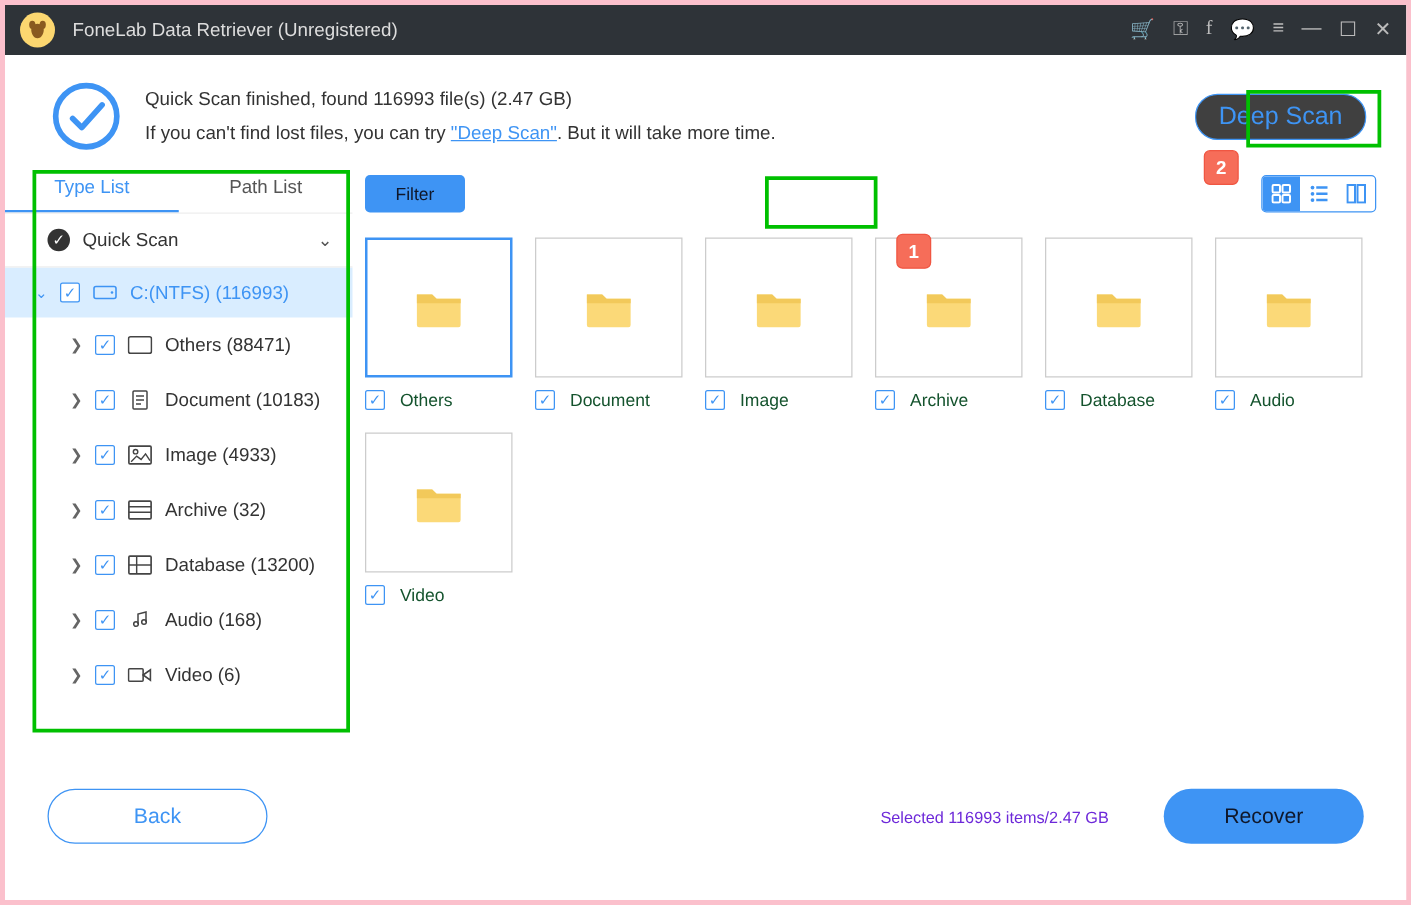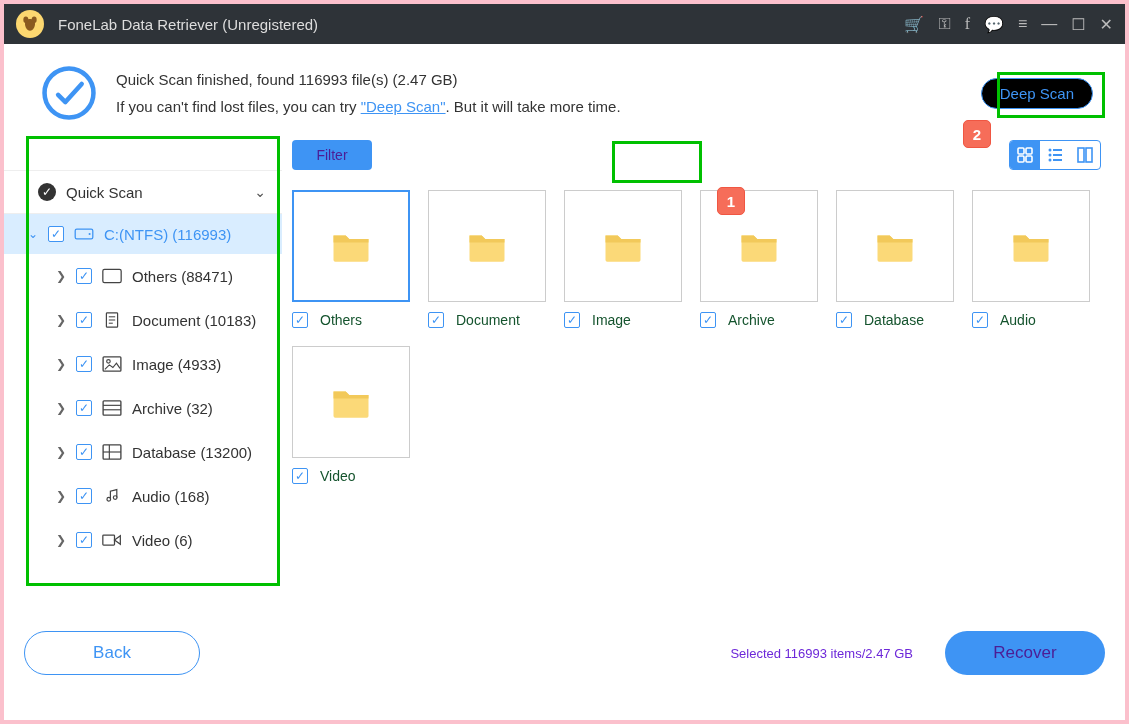--- a/index.html
+++ b/index.html
@@ -10,21 +10,21 @@
   .logo{width:28px;height:28px;border-radius:50%;background:#fcd770;margin-right:14px;display:flex;align-items:center;justify-content:center}
   .logo svg{width:20px;height:20px}
   .title{flex:1}
   .titlebtns{display:flex;gap:14px}
   .titlebtns span{color:#bbb;font-size:16px;cursor:pointer}
   
   .statusrow{display:flex;align-items:center;padding:20px 32px 8px 36px}
   .checkcirc{width:58px;height:58px;margin-right:18px}
   .statustext{flex:1;color:#333;font-size:15px;line-height:1.8}
   .statustext a{color:#3E94F4;text-decoration:underline}
-  .deepscanbtn{border:1px solid #3E94F4;color:#3E94F4;border-radius:18px;padding:6px 18px;font-size:15px;cursor:pointer;background:#000000}
+  .deepscanbtn{border:1px solid #3E94F4;color:#3E94F4;border-radius:18px;padding:6px 18px;font-size:20px;cursor:pointer;background:#404040}
   .anno{position:absolute;border:3px solid #00c000;pointer-events:none}
   .badge{position:absolute;width:28px;height:28px;border-radius:5px;background:#f66d59;color:#fff;display:flex;align-items:center;justify-content:center;font-weight:700;font-size:15px;border:1px solid #f05642}
   
   .content{display:flex;height:calc(100% - 40px - 118px - 70px)}
   .sidebar{width:278px;border-right:0}
   .tabs{display:flex;height:40px}
   .tab{flex:1;text-align:center;line-height:40px;font-size:15px;color:#555;cursor:pointer}
   .tab.active{color:#3E94F4;border-bottom:2px solid #3E94F4}
   .tree{font-size:15px;color:#333}
   .treehdr{display:flex;align-items:center;height:44px;padding:0 16px 0 34px;position:relative;border-bottom:1px solid #eee;border-top:1px solid #eee}
@@ -32,36 +32,36 @@
   .treehdr .chev{position:absolute;right:16px;font-size:14px;color:#555}
   .drive{display:flex;align-items:center;height:40px;background:#d9edff;color:#3E94F4;padding-left:24px;gap:10px;cursor:pointer}
   .node{display:flex;align-items:center;height:44px;padding-left:52px;gap:10px;cursor:pointer}
   .cb{width:16px;height:16px;border:1.5px solid #3E94F4;border-radius:2px;display:flex;align-items:center;justify-content:center;color:#3E94F4;font-size:12px;background:#fff}
   .chevs{width:10px;color:#666;font-size:12px}
   .icn{width:20px;height:16px}
   .main{flex:1;padding:4px 24px 10px 10px}
   .toolbar{display:flex;align-items:center;gap:16px;height:42px}
   .search{flex:0 0 295px;display:flex;align-items:center;border:1px solid #d6d6d6;border-radius:4px;height:32px;padding:0 10px;color:#999}
   .search input{flex:1;border:none;outline:none;font-size:13px;font-style:italic;color:#666}
-  .filterbtn{background:#3E94F4;color:#4c1d95;border:none;border-radius:4px;height:30px;width:80px;font-size:14px;cursor:pointer}
+  .filterbtn{background:#3E94F4;color:#0f172a;border:none;border-radius:4px;height:30px;width:80px;font-size:14px;cursor:pointer}
   .viewsw{margin-left:auto;display:flex;border:1px solid #3E94F4;border-radius:4px;height:30px;overflow:hidden}
   .viewsw span{width:30px;display:flex;align-items:center;justify-content:center;color:#3E94F4;font-size:16px}
   .viewsw span.active{background:#3E94F4;color:#fff}
   .grid{display:flex;flex-wrap:wrap;gap:18px 18px;margin-top:14px}
   .cell{width:118px}
   .thumb{width:118px;height:112px;border:1px solid #ccc;display:flex;align-items:center;justify-content:center;cursor:pointer}
   .cell.sel .thumb{border:2px solid #3E94F4}
   .folder{width:42px;height:36px}
   .caprow{display:flex;align-items:center;gap:12px;margin-top:10px}
   .caprow .lbl{font-size:14px;color:#14532d}
   
-  .footer{height:70px;display:flex;align-items:center;padding:0 20px;gap:12px}
+  .footer{height:70px;display:flex;align-items:center;padding:0 34px;gap:24px}
   .backbtn{width:176px;height:44px;border:1.5px solid #3E94F4;color:#3E94F4;background:#fff;border-radius:22px;font-size:17px;cursor:pointer}
   .summary{margin-left:auto;font-size:13px;color:#6d28d9}
-  .recoverbtn{width:160px;height:44px;background:#3E94F4;color:#4c1d95;border:none;border-radius:22px;font-size:17px;cursor:pointer;margin-left:20px}
+  .recoverbtn{width:160px;height:44px;background:#3E94F4;color:#0f172a;border:none;border-radius:22px;font-size:17px;cursor:pointer;margin-left:20px}
 </style>
 </head>
 <body>
 
 <div class="win">
 
   <div class="titlebar">
     <div class="logo">
       <svg viewBox="0 0 24 24">
           <path fill="#8a5a20" d="M6 12c0-3 2-6 6-6s6 3 6 6-2 8-6 8-6-5-6-8z"></path>
@@ -95,20 +95,22 @@
         <span>If you can't find lost files, you can try </span><a href="#">"Deep Scan"</a><span>. But it will take more time.</span>
       </div>
     </div>
     <button class="deepscanbtn">Deep Scan</button>
   </div>
 
   <div class="content">
 
     <div class="sidebar">
       <div class="tabs">
+        <div class="tab active">Type List</div>
+        <div class="tab">Path List</div>
       </div>
       <div class="tree">
         <div class="treehdr">
           <span class="bullet">✓</span>
           <span>Quick Scan</span>
           <span class="chev">⌄</span>
         </div>
         <div class="drive">
           <span class="chevs" style="color:#3E94F4">⌄</span>
           <span class="cb">✓</span>

